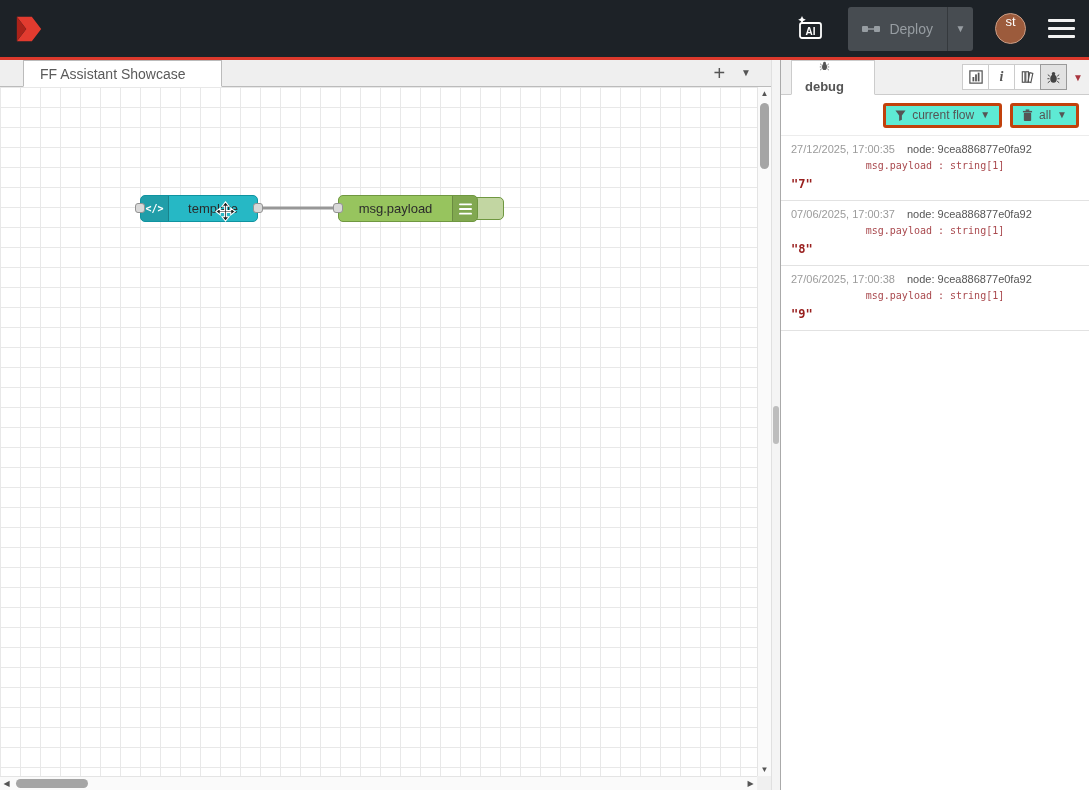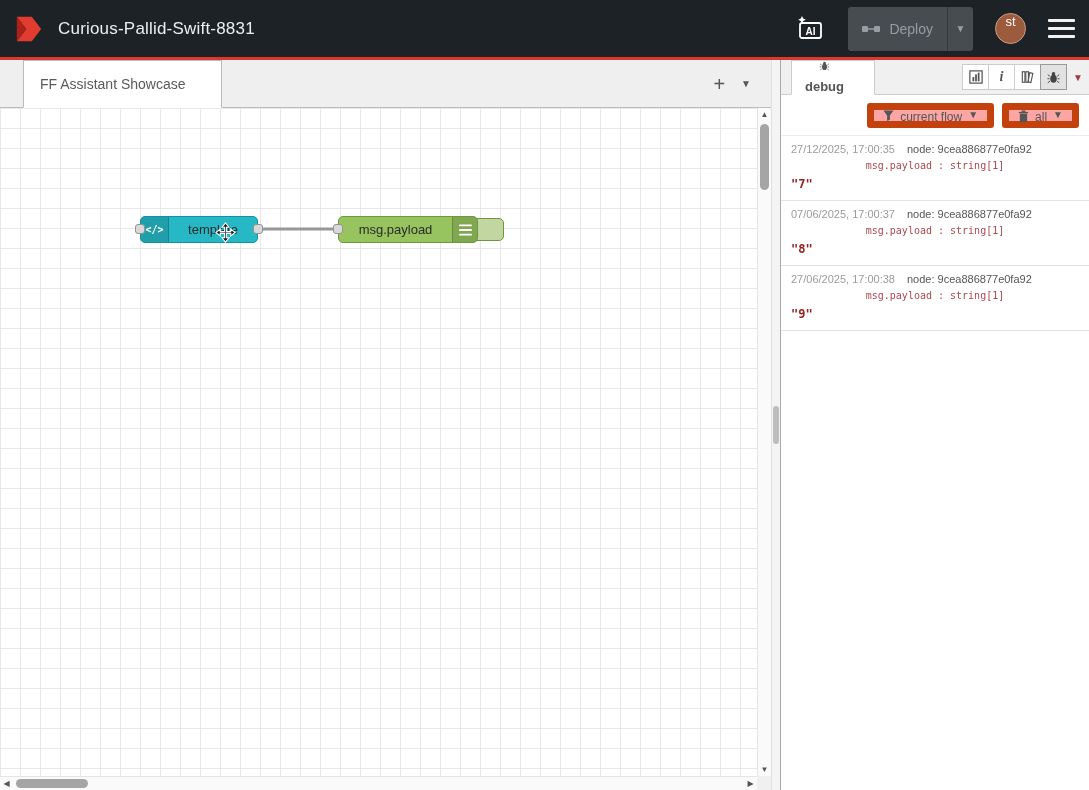--- a/index.html
+++ b/index.html
@@ -24,21 +24,21 @@
     border:1.5px solid #c89c85; color:#fff; font-size:13px; display:flex;
     align-items:flex-start; justify-content:center; }
   .hamburger { width:27px; display:flex; flex-direction:column; gap:5px; }
   .hamburger span { height:3px; background:#f2f2f2; border-radius:1px; }
 
   
   .main { flex:1; display:flex; min-height:0; }
   .left { width:771px; flex:none; display:flex; flex-direction:column; min-width:0; }
 
   
-  .tabbar { height:48px; flex:none; background:#efefef; border-bottom:1px solid #bbb;
+  .tabbar { height:27px; flex:none; background:#efefef; border-bottom:1px solid #bbb;
     display:flex; align-items:stretch; }
   .flow-tab { margin-left:23px; margin-bottom:-1px; width:199px; background:#fff;
     border:1px solid #bbb; border-bottom:1px solid #fff; display:flex; align-items:center;
     padding:0 16px; font-size:14px; color:#5a5a5a; }
   .tabbar-actions { margin-left:auto; display:flex; align-items:center; gap:16px;
     padding-right:20px; }
   .add-flow-btn { font-size:20px; color:#555; line-height:1; }
   .caret { color:#555; font-size:10px; line-height:1; }
 
   
@@ -99,22 +99,22 @@
     border-bottom:1px solid #fff; display:flex; align-items:center; gap:8px;
     padding:0 30px 0 13px; font-size:13px; font-weight:bold; color:#555;flex-direction:column; }
   .sb-icons { margin-left:auto; display:flex; align-items:center; }
   .sb-icon-btn { width:27px; height:26px; border:1px solid #ccc; background:#fff;
     margin-left:-1px; display:flex; align-items:center; justify-content:center; color:#555; }
   .sb-icon-btn.selected { background:#e2e2e2; border-color:#9a9a9a; z-index:1; }
   .sb-caret { width:22px; text-align:center; color:#a9353f; font-size:10px;
     align-self:center; }
   .sb-toolbar { height:40px; flex:none; display:flex; align-items:center;
     justify-content:flex-end; gap:8px; padding:0 10px; }
-  .tool-btn { display:flex; gap:6px; height:25px; padding:0 9px;
-    background:#fca5a5; border:7px solid #c2410c; border-radius:3px; font-size:12px;
+  .tool-btn { display:flex; align-items:center; gap:6px; height:25px; padding:0 9px;
+    background:#5eead4; border:3px solid #c2410c; border-radius:3px; font-size:12px;
     color:#555; }
   .messages { flex:1; overflow:hidden; border-top:1px solid #ececec; }
   .msg { padding:7px 10px 9px; border-bottom:1px solid #e2e2e2; background:#fff; }
   .msg-meta { display:flex; gap:12px; font-size:11px; margin-bottom:5px; }
   .msg-ts { color:#9b9b9b; }
   .msg-node { color:#555; }
   .msg-prop { font-family:"DejaVu Sans Mono", monospace; font-size:10px;
     color:#a9494e; margin-bottom:6px;text-align:center; }
   .msg-val { font-family:"DejaVu Sans Mono", monospace; font-size:12px;
     color:#99201f; font-weight:bold; }
@@ -124,21 +124,20 @@
 
 <div class="app">
 
   <div class="header">
     <div class="logo">
       <svg width="30" height="30" viewBox="0 0 32 32">
         <polygon points="3,3 19,3 29,16 19,29 3,29 13,16" fill="#e23b2f"></polygon>
         <polygon points="3,3 13,16 3,29" fill="#aa2219"></polygon>
       </svg>
     </div>
-    <div class="header-title">Curious-Pallid-Swift-8831</div>
     <div class="header-right">
       <div class="ai-btn">
         <svg width="30" height="30" viewBox="0 0 30 30">
           <rect x="5" y="9" width="21" height="15" rx="2" fill="none" stroke="#fff" stroke-width="1.8"></rect>
           <text x="15.5" y="20.5" font-size="10" font-weight="bold" fill="#fff" text-anchor="middle">AI</text>
           <path d="M7 2 l1.2 2.6 2.6 1.2 -2.6 1.2 L7 9.6 5.8 7 3.2 5.8 5.8 4.6 Z" fill="#fff"></path>
         </svg>
       </div>
       <div class="deploy-btn">
         <div class="deploy-main">

